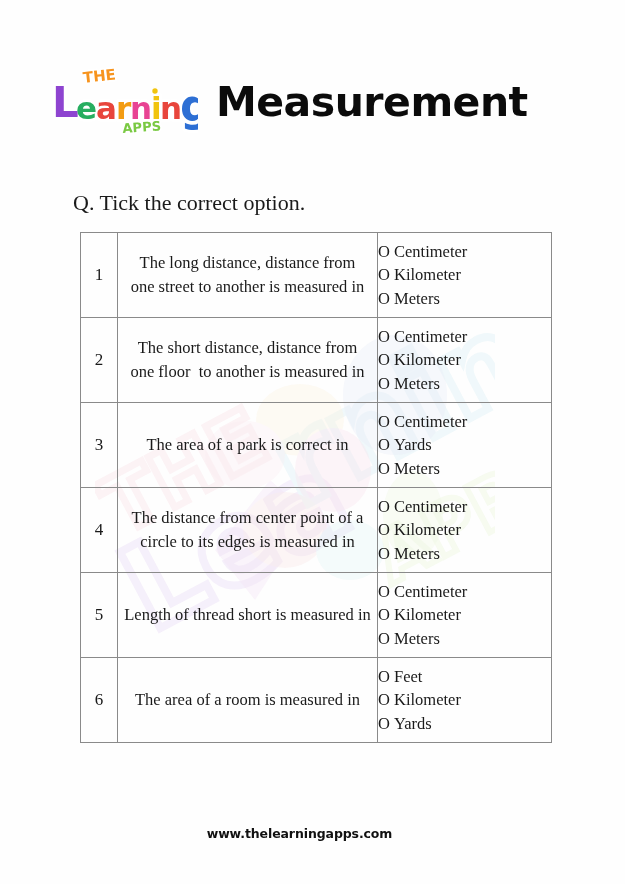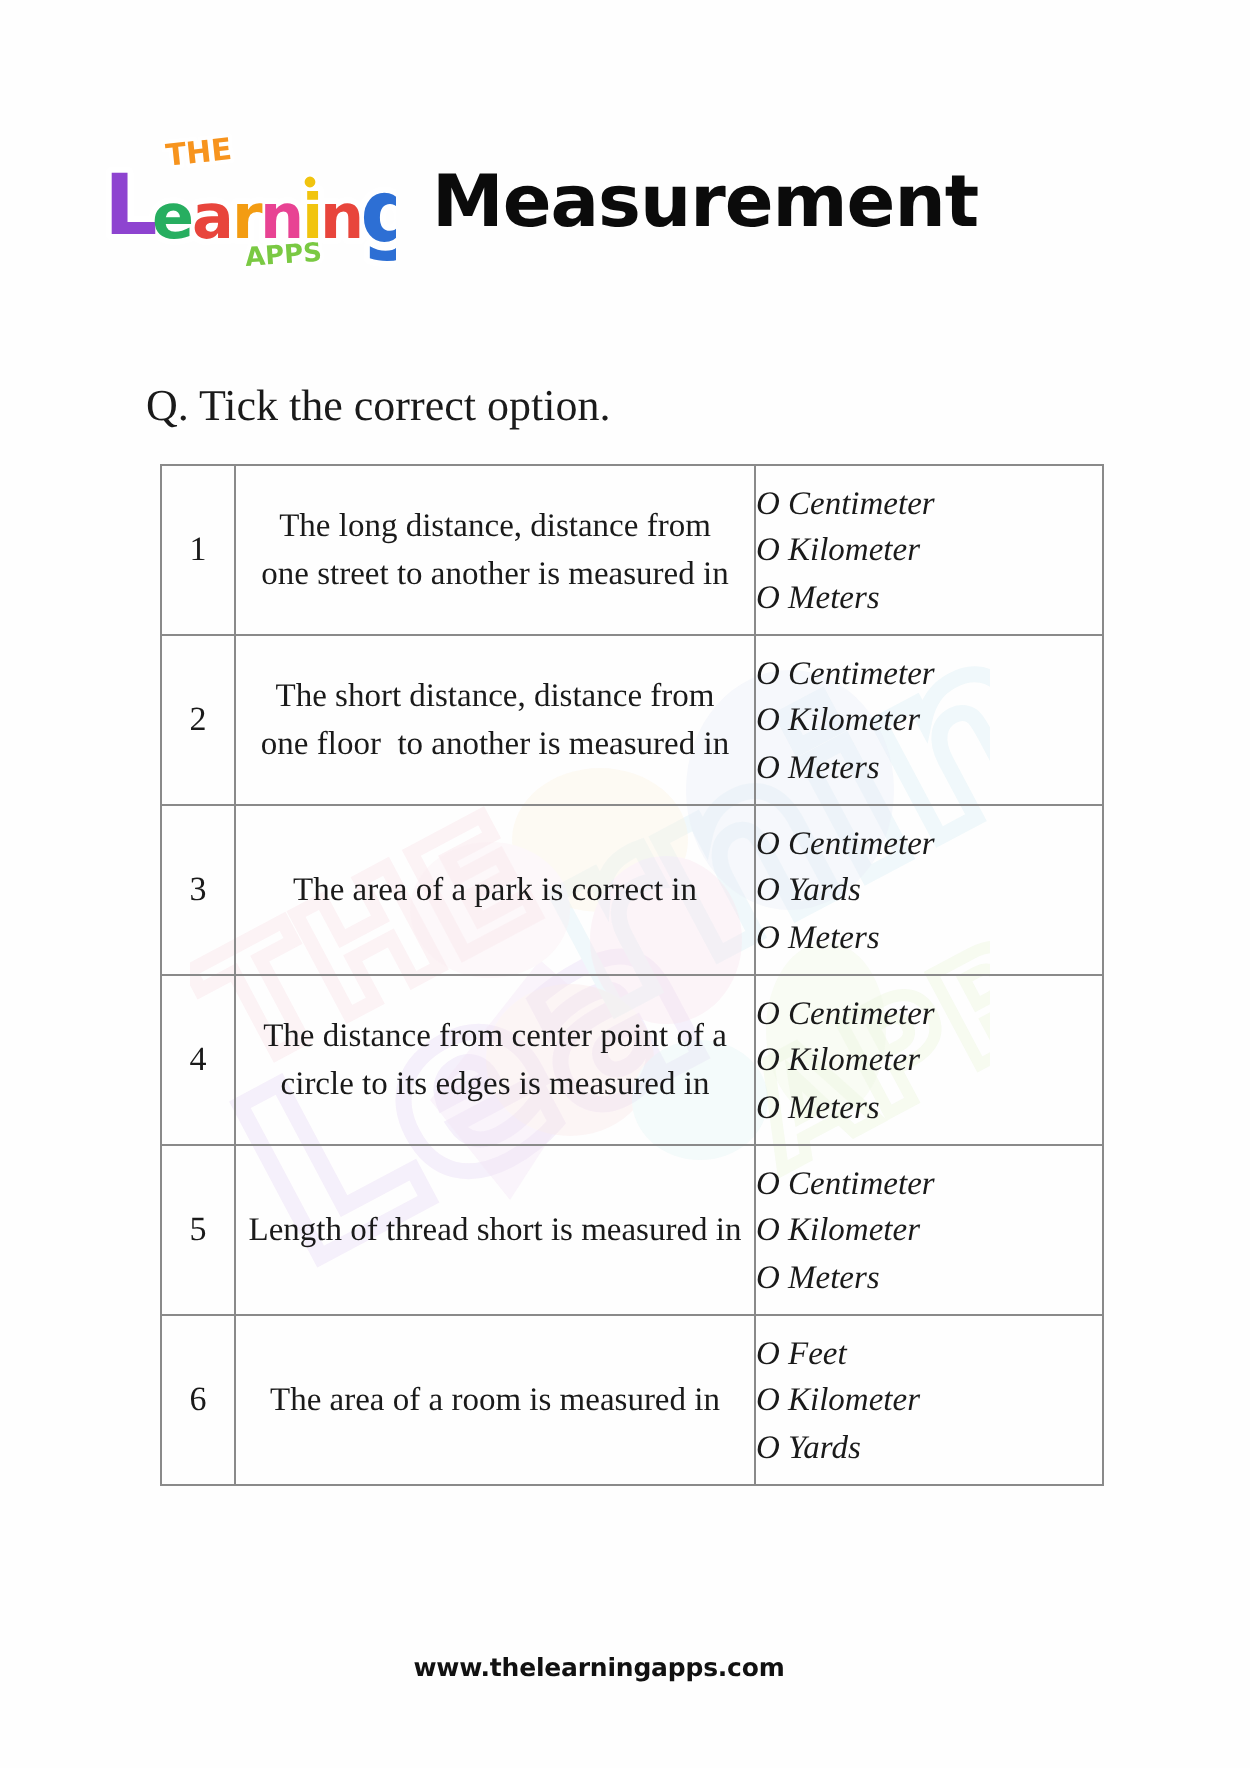--- a/index.html
+++ b/index.html
@@ -51,21 +51,21 @@
     width: 150px;
     height: 74px;
     flex: 0 0 auto;
   }
   .logo-svg { display: block; }
 
   .page-title {
     margin-left: 18px;
     font-family: "DejaVu Sans", sans-serif;
     font-weight: bold;
-    font-size: 36px;
+    font-size: 41px;
     letter-spacing: -0.5px;
     color: #0b0b0b;
     line-height: 1;
     white-space: nowrap;
   }
 
   
   .instruction {
     position: absolute;
     left: 73px;
@@ -118,21 +118,20 @@
     padding: 4px 9px;
     white-space: pre-wrap;
   }
 
   .opt-cell {
     padding: 4px 0 4px 22px;
     font-family: "Liberation Serif", serif;
     font-size: 16.5px;
     line-height: 1.42;
     color: #1a1a1a;
-    font-style: italic;
   }
   .opt-line {
     display: block;
     white-space: nowrap;
   }
   .opt-marker {
     display: inline-block;
     width: 16px;
   }
 

